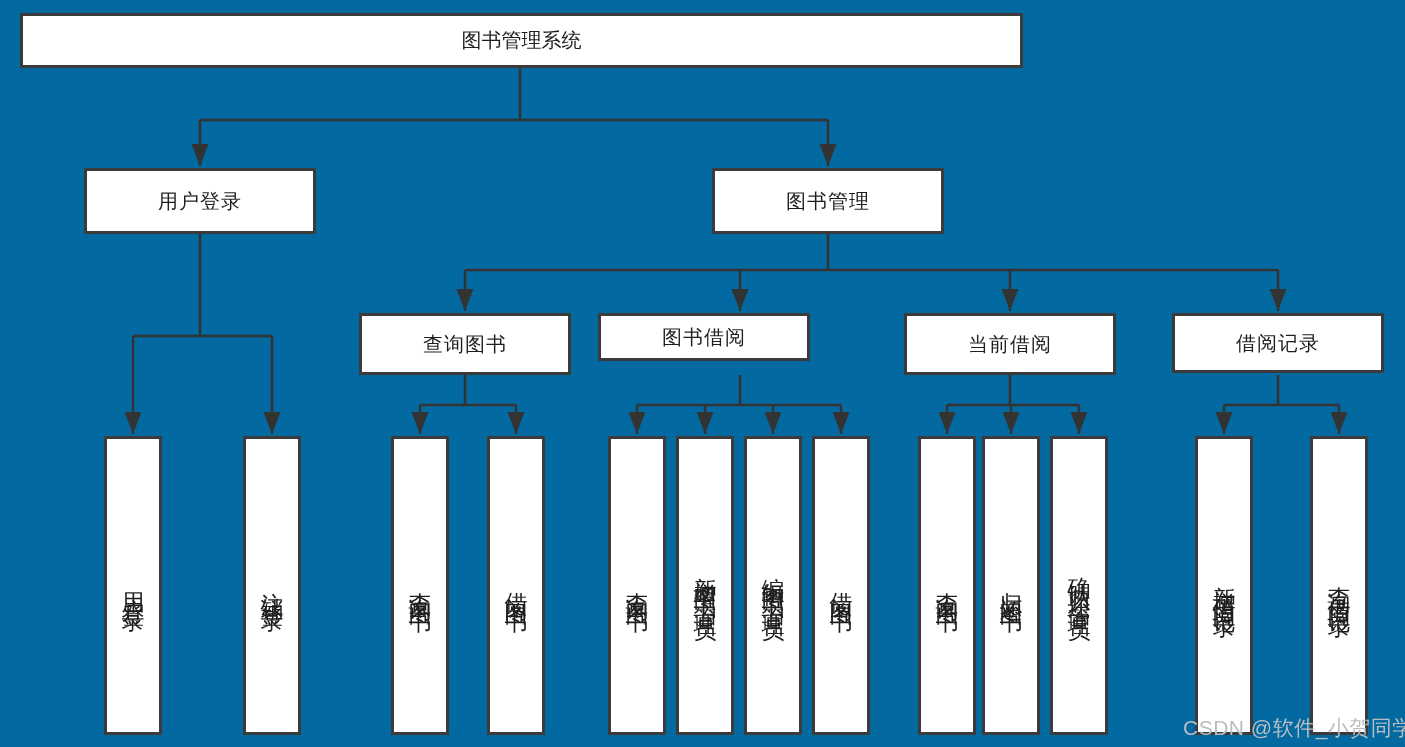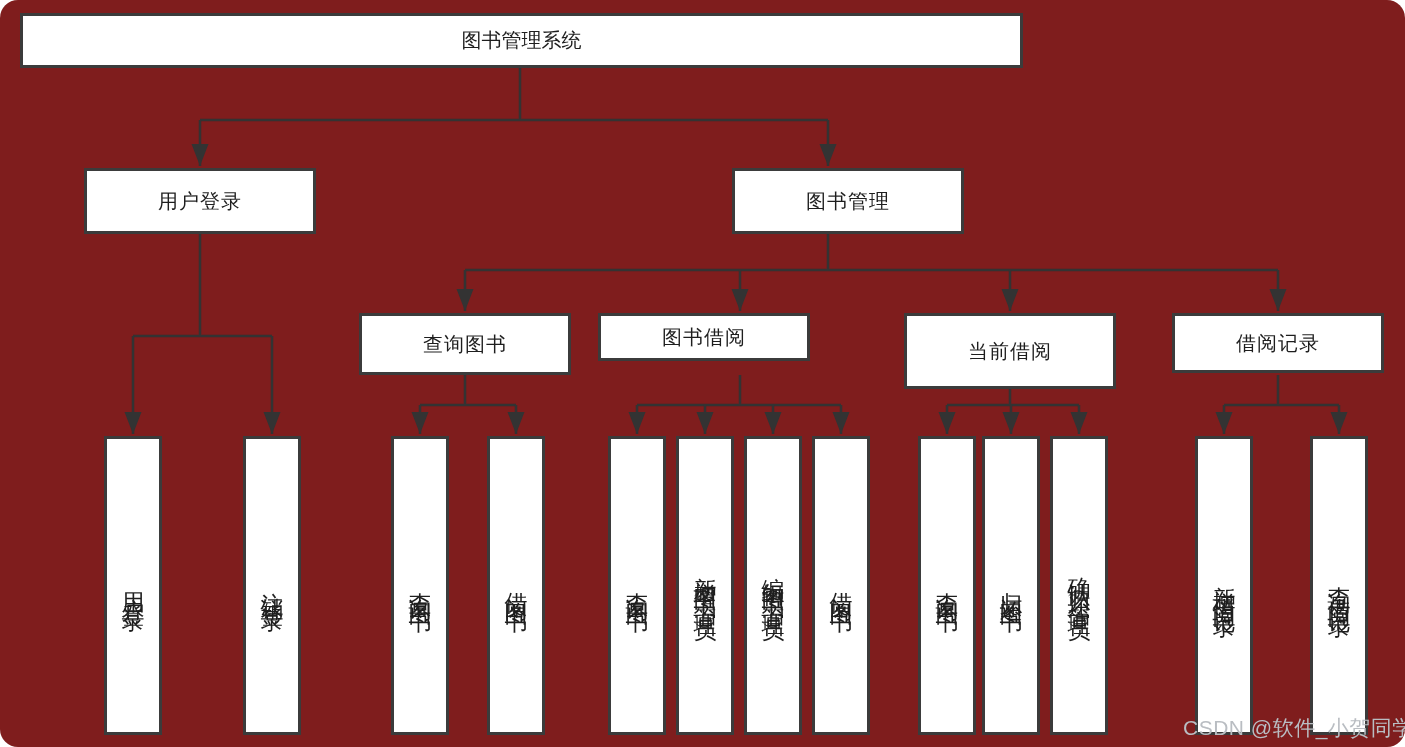--- a/index.html
+++ b/index.html
@@ -1,24 +1,23 @@
 <!DOCTYPE html>
 <html><head>
 <meta charset="utf-8">
 <style>
   html, body { margin: 0; padding: 0; background: #ffffff; }
   * { box-sizing: border-box; }
   .canvas {
     position: relative;
     width: 1405px;
     height: 747px;
-    background: #7f1d1d;
+    background: #0369a1;
     font-family: "Liberation Sans", sans-serif;
     overflow: hidden;
-    border-radius: 18px;
   }
   .connectors {
     position: absolute;
     left: 0; top: 0;
     width: 1405px; height: 747px;
     z-index: 1;
   }
   .node {
     position: absolute;
     background: #ffffff;
@@ -107,25 +106,25 @@
 
       <path d="M1278 375 V405 M1224 405 H1339"></path>
       <line x1="1224" y1="405" x2="1224" y2="434" marker-end="url(#ah)"></line>
       <line x1="1339" y1="405" x2="1339" y2="434" marker-end="url(#ah)"></line>
     </g>
   </svg>
 
   <div class="node root" style="left:20px; top:13px; width:1003px; height:55px;">图书管理系统</div>
 
   <div class="node h" style="left:84px; top:168px; width:232px; height:66px;">用户登录</div>
-  <div class="node h" style="left:732px; top:168px; width:232px; height:66px;">图书管理</div>
+  <div class="node h" style="left:712px; top:168px; width:232px; height:66px;">图书管理</div>
 
   <div class="node h" style="left:359px; top:313px; width:212px; height:62px;">查询图书</div>
   <div class="node h" style="left:598px; top:313px; width:212px; height:48px;">图书借阅</div>
-  <div class="node h" style="left:904px; top:313px; width:212px; height:76px;">当前借阅</div>
+  <div class="node h" style="left:904px; top:313px; width:212px; height:62px;">当前借阅</div>
   <div class="node h" style="left:1172px; top:313px; width:212px; height:60px;">借阅记录</div>
 
   <div class="leaf" style="left:104px;">
     <span>用户登录</span>
   </div>
   <div class="leaf" style="left:243px;">
     <span>注销登录</span>
   </div>
 
   <div class="leaf" style="left:391px;">

